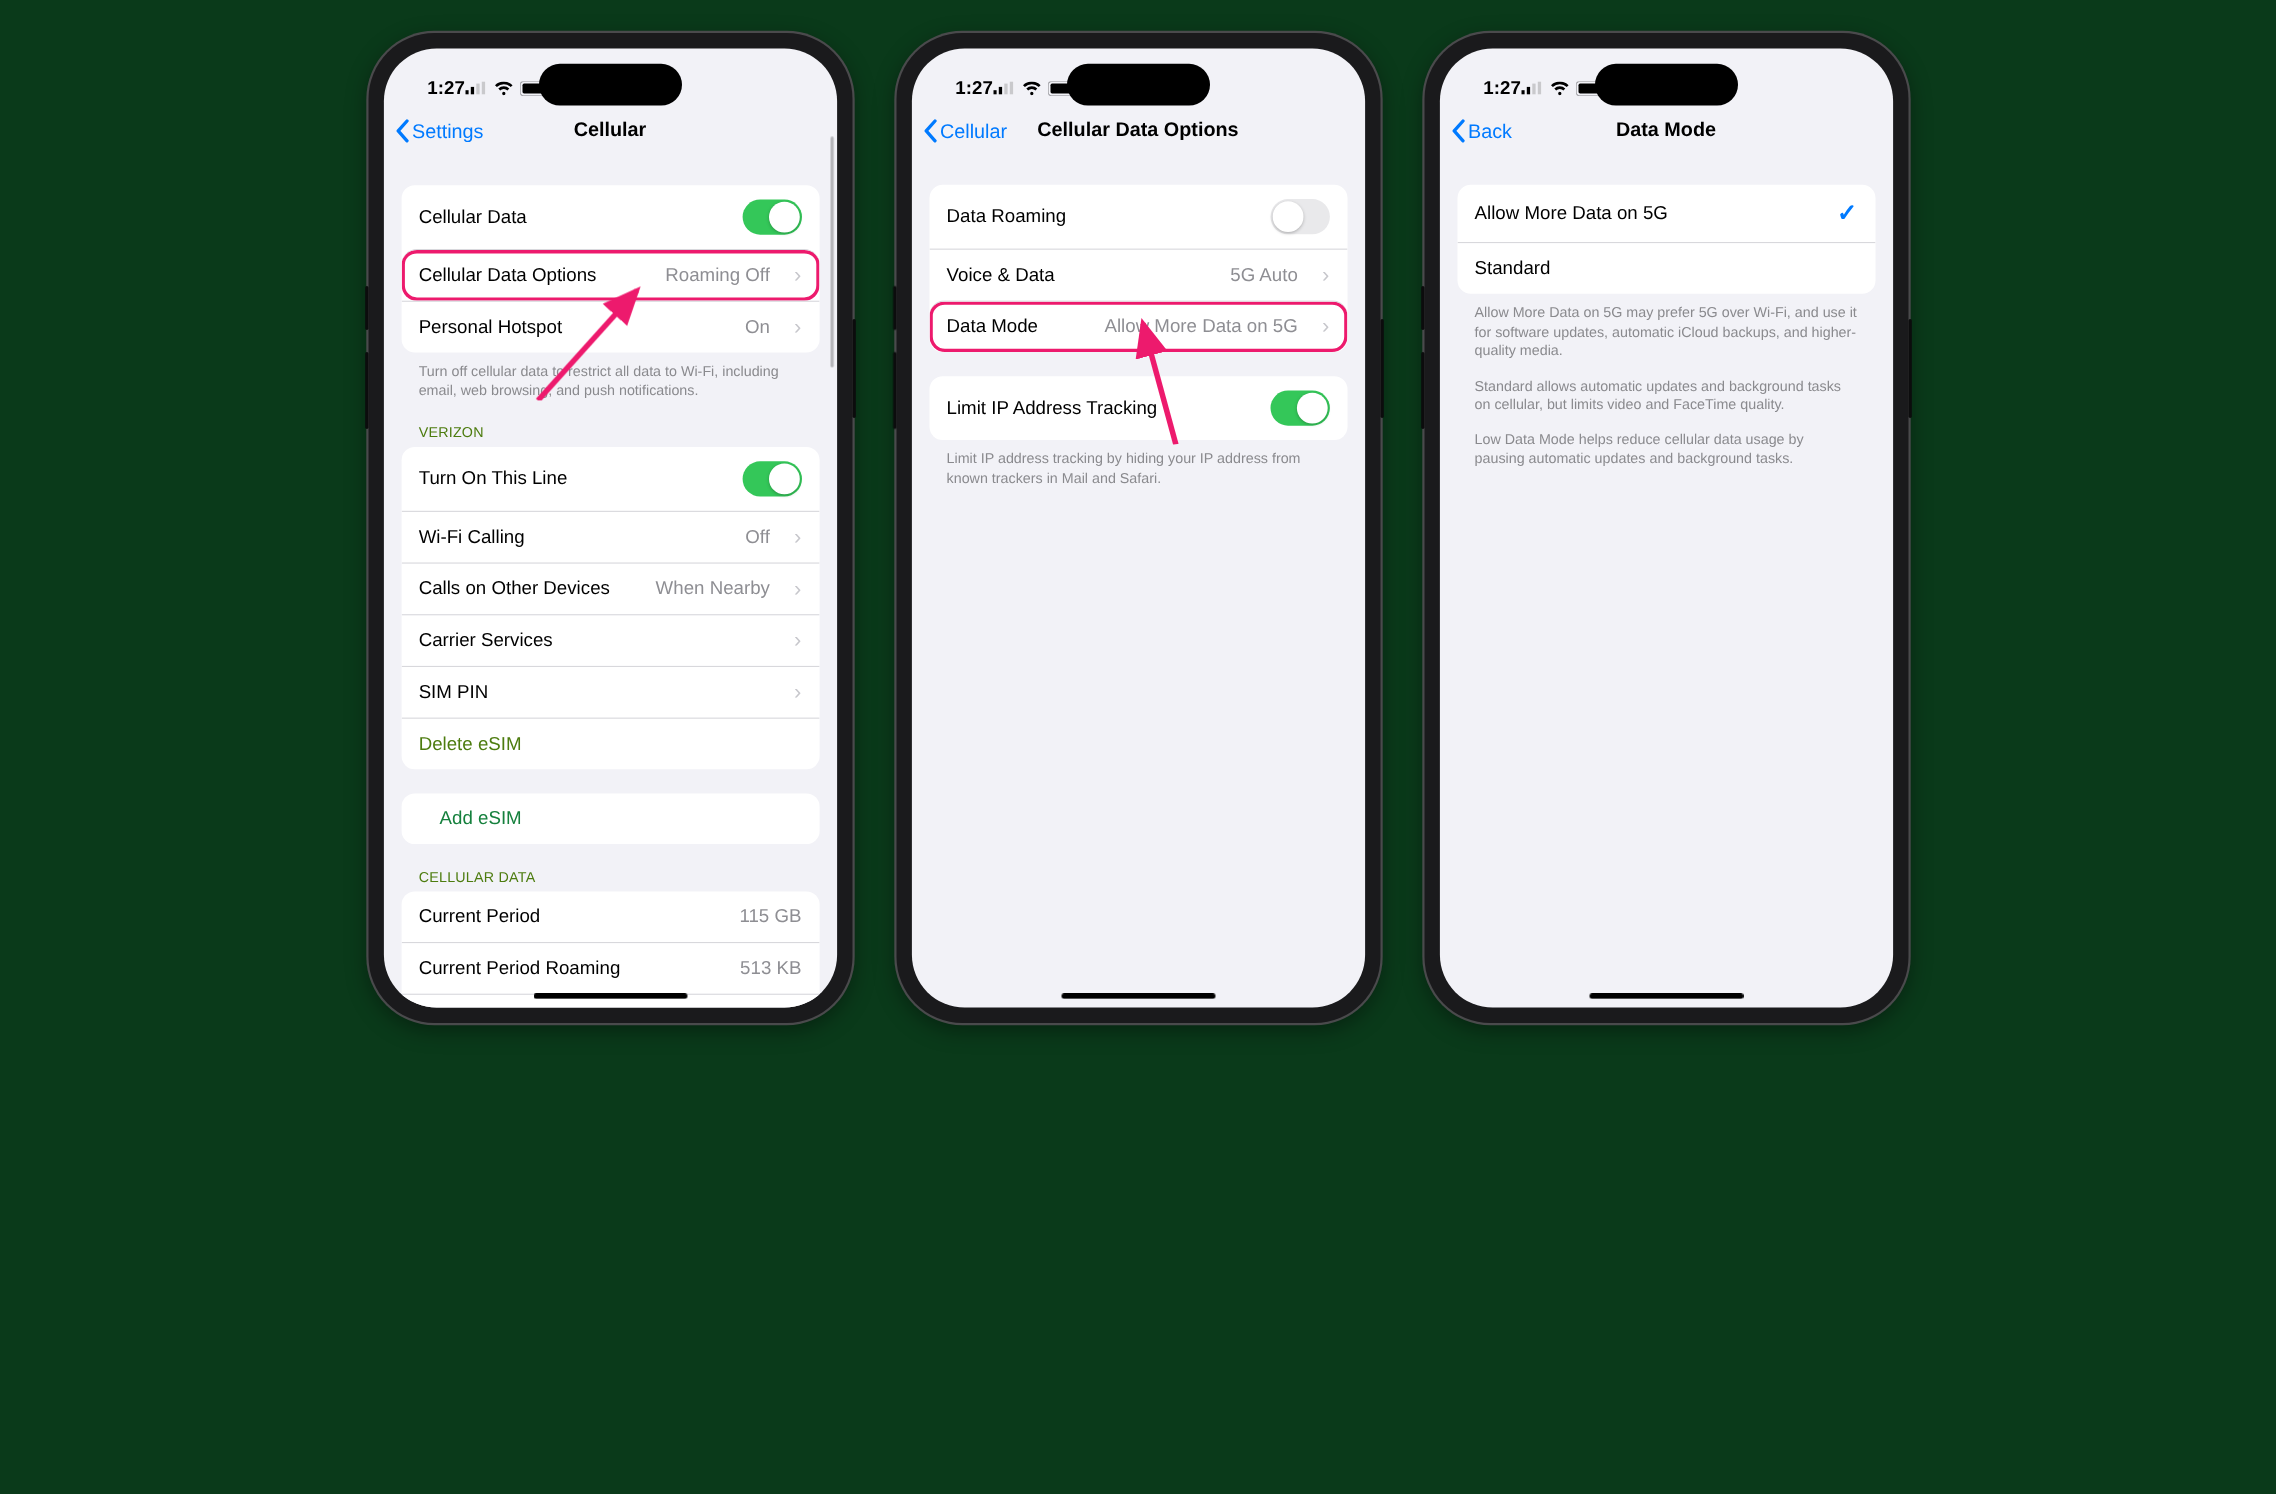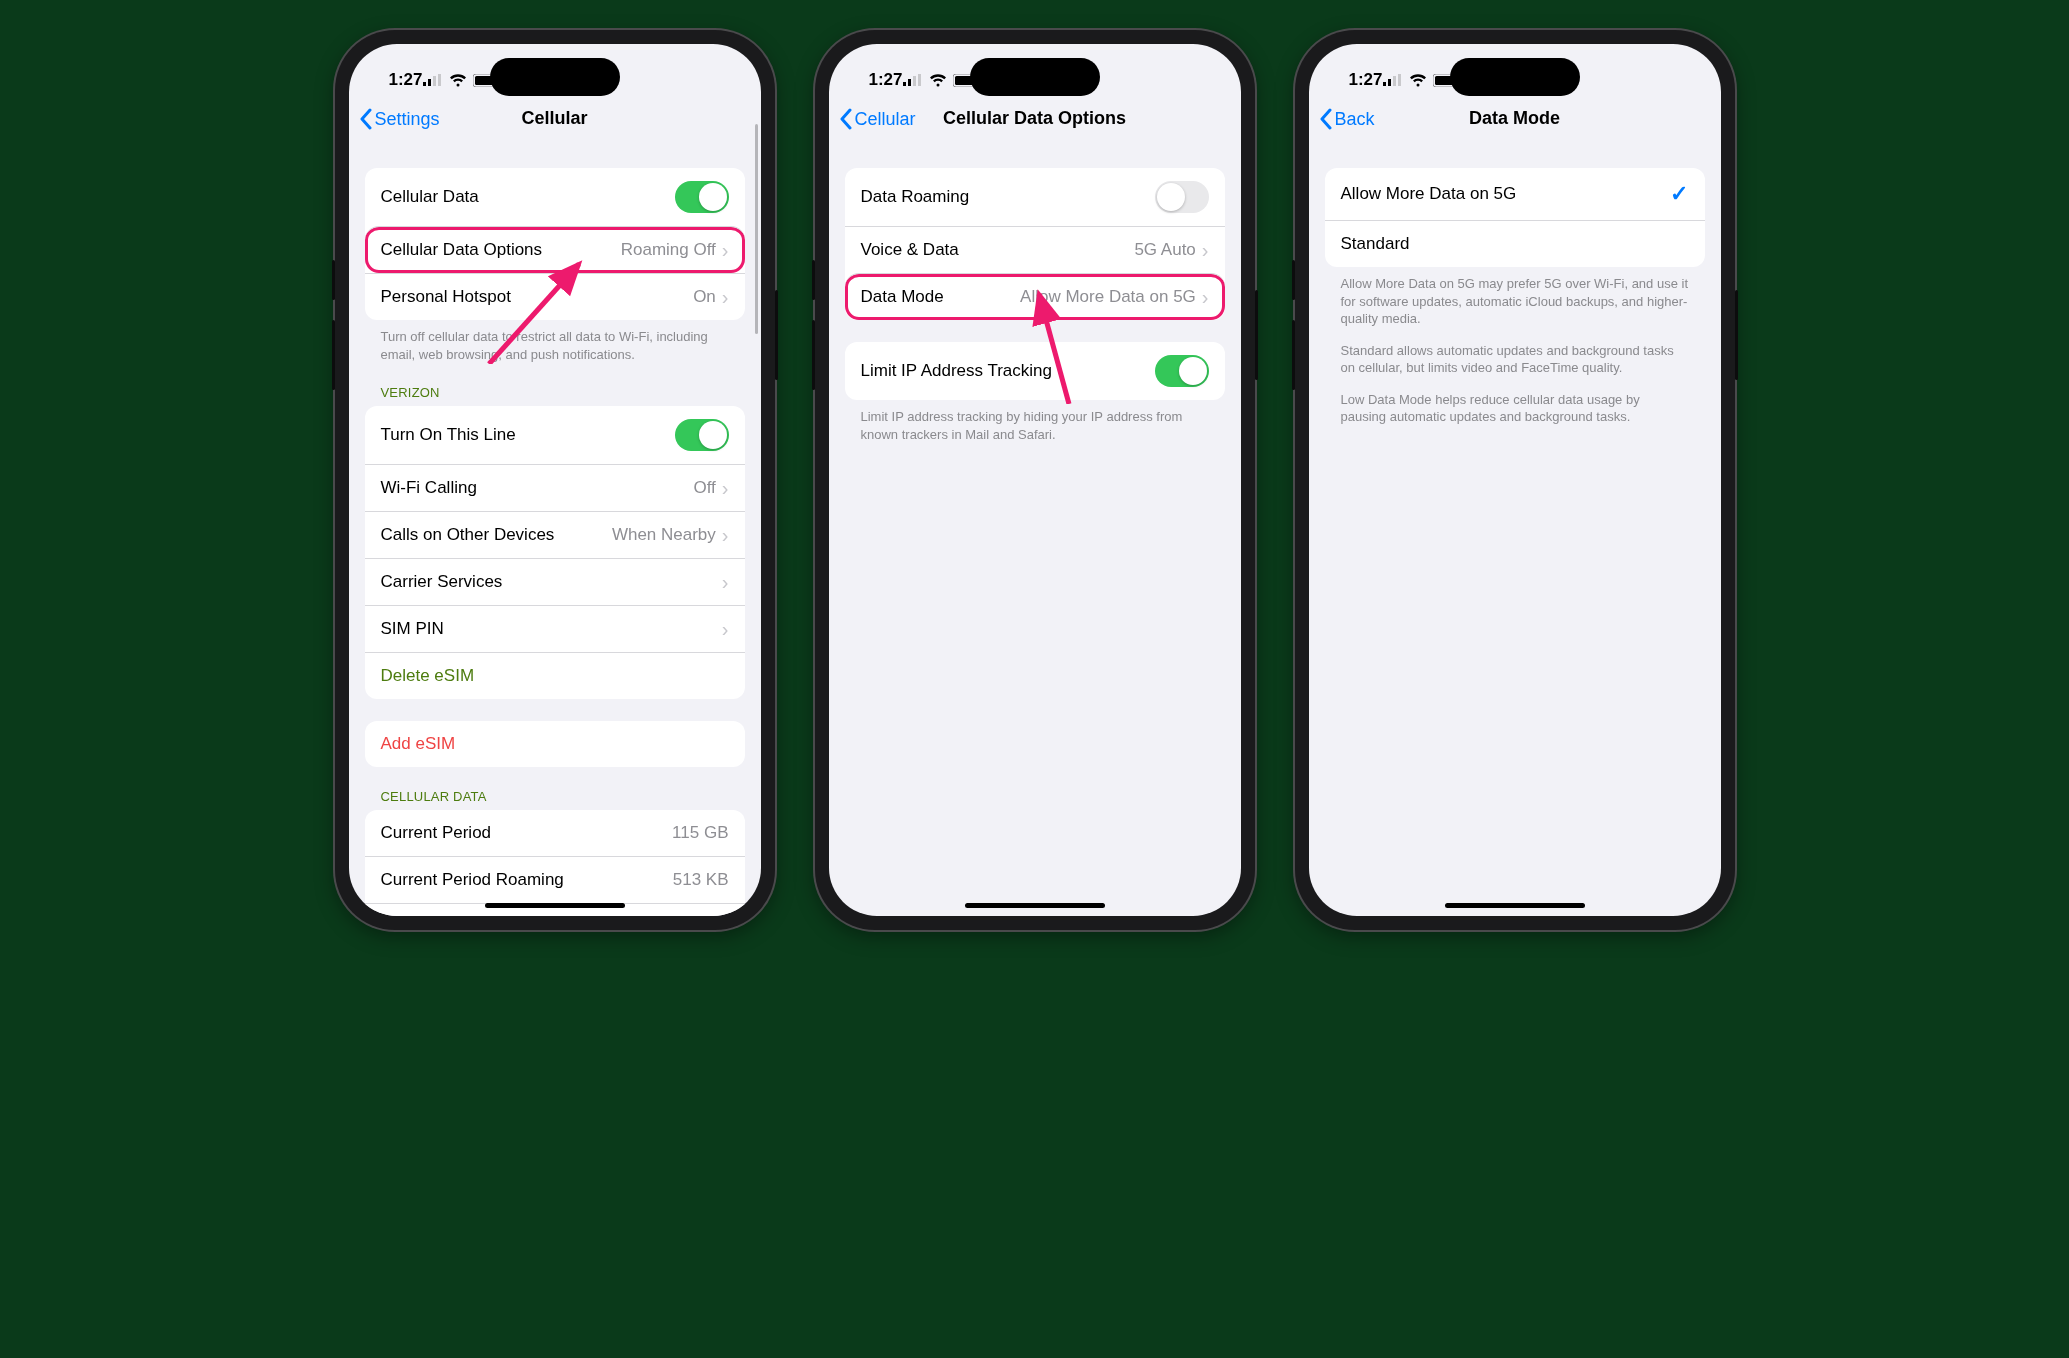--- a/index.html
+++ b/index.html
@@ -97,22 +97,22 @@
     align-items: center;
     justify-content: space-between;
     padding: 13px 16px;
     font-size: 17px;
     border-top: 0.5px solid #d8d8dc;
     min-height: 46px;
     position: relative;
   }
   .row:first-child { border-top: none; }
   .row .label { color: #000; }
-  .row .detail { color: #8e8e93; font-size: 17px; display:flex; align-items:center; gap:6px;}
-  .row.link .label { color: #ef4444; }
+  .row .detail { color: #8e8e93; font-size: 17px; display:flex; align-items:center; gap:22px;}
+  .row.link .label { color: #15803d; margin-left: 19px; }
   .row.destructive .label { color: #4d7c0f; }
   .chevron {
     color: #c7c7cc;
     font-size: 20px;
     line-height: 1;
   }
   .toggle {
     width: 54px; height: 32px; border-radius: 16px;
     position: relative;
     transition: background .2s;

